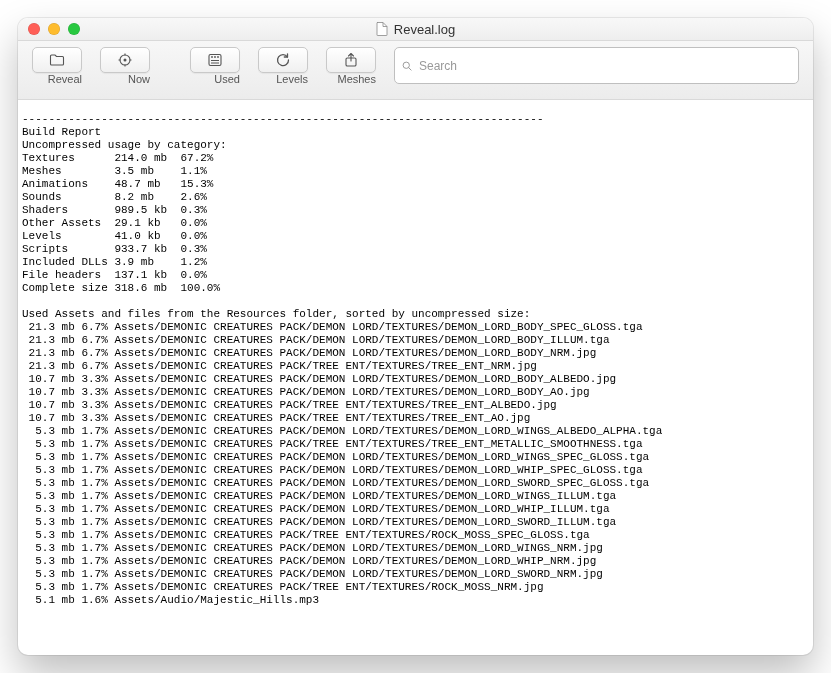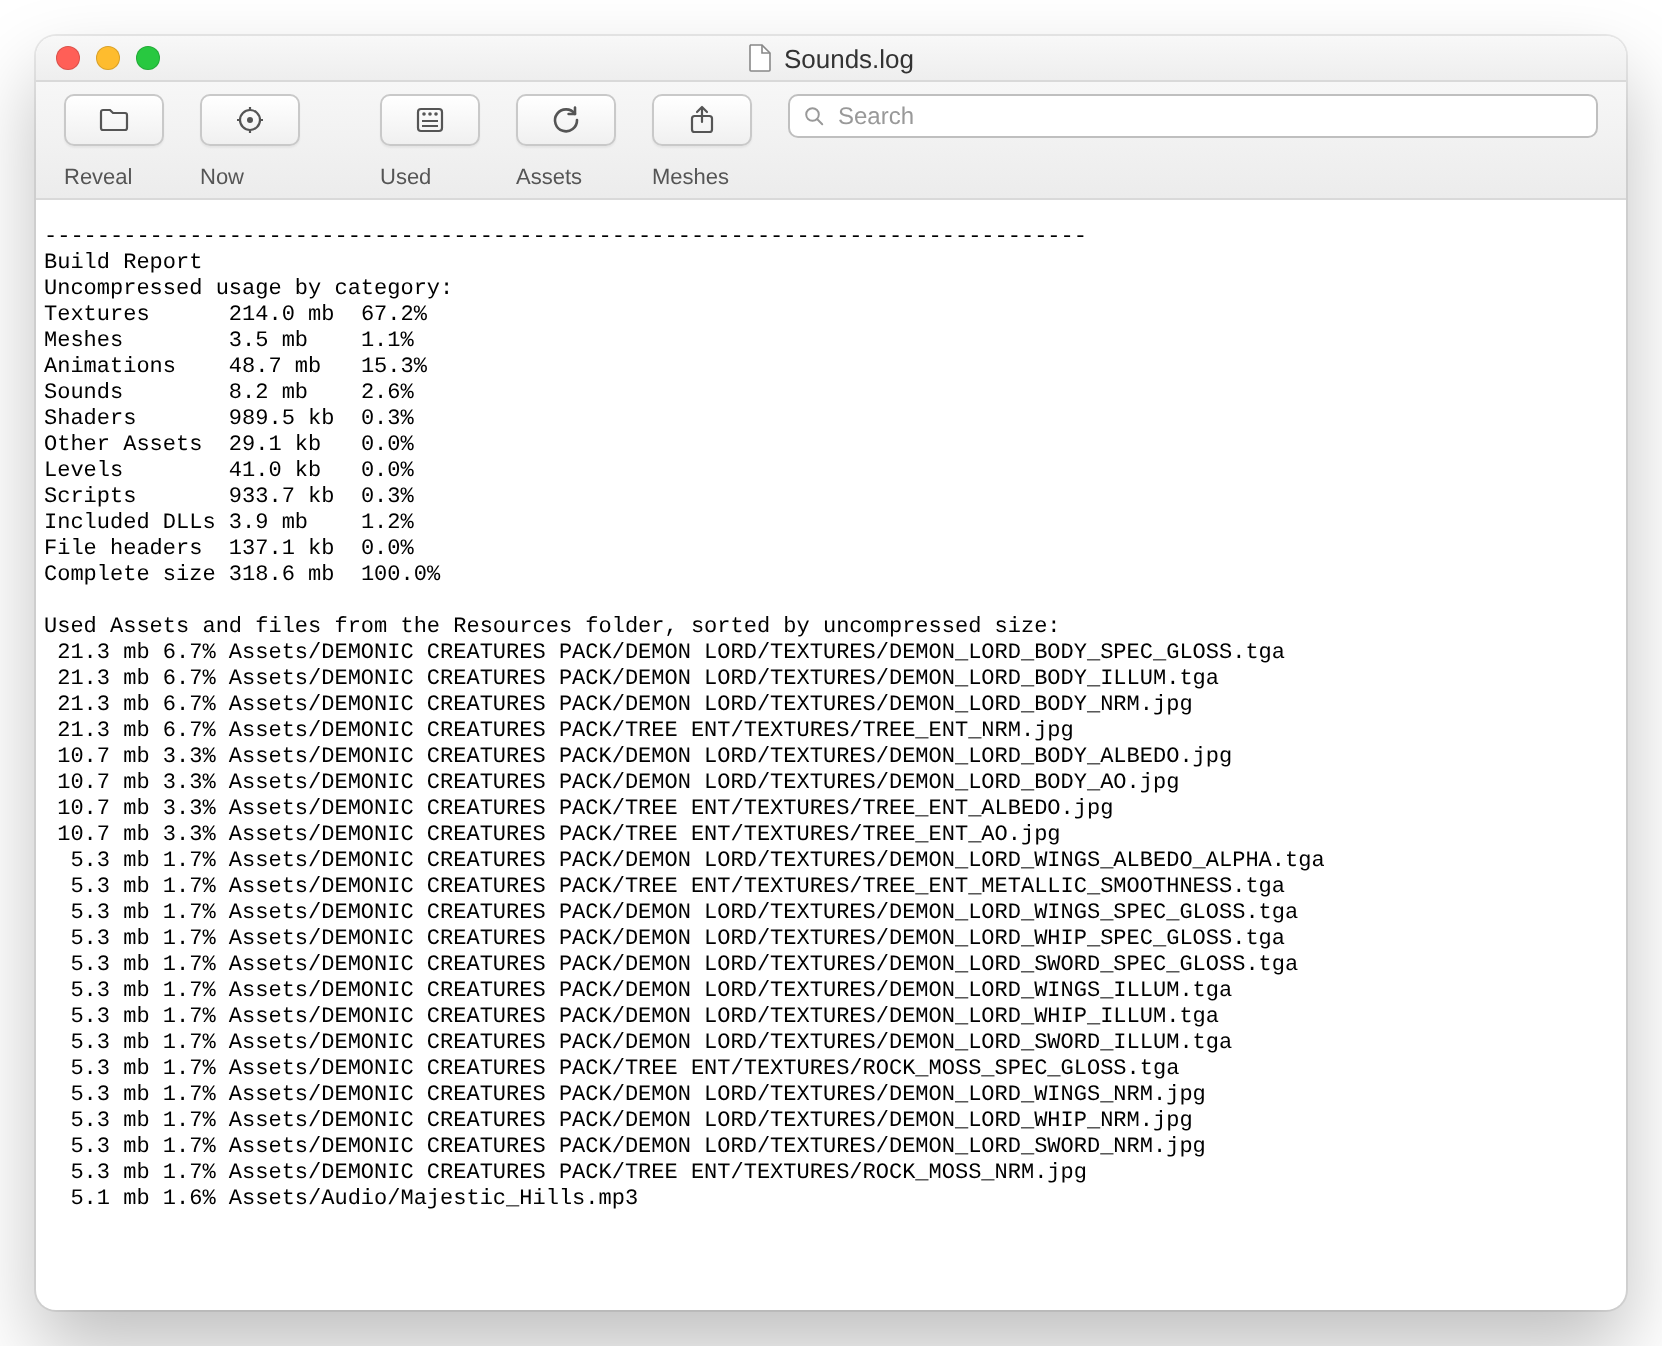--- a/index.html
+++ b/index.html
@@ -52,35 +52,35 @@
   .doc-icon-svg{ width:12px; height:14px; }
 
   .toolbar {
     height:var(--toolbar-h);
     background: linear-gradient(#f7f7f7,#ececec);
     border-bottom:1px solid var(--chrome-border);
     display:flex; align-items:flex-start; gap:18px;
     padding:6px 14px 0 14px;
     flex-shrink:0;
   }
-  .tool { display:flex; flex-direction:column; align-items:flex-start; gap:10px; }
+  .tool { display:flex; flex-direction:column; align-items:flex-end; gap:0; }
   .tool-btn {
     width:48px; height:24px;
     border-radius:5px;
     border:1px solid #c9c9c9;
     background: linear-gradient(#ffffff,#f0f0f0);
     box-shadow:0 1px 0 rgba(255,255,255,0.8) inset, 0 1px 1px rgba(0,0,0,0.05);
     display:flex; align-items:center; justify-content:center;
   }
   .tool-btn svg { width:16px; height:16px; }
   .tool-label { font-size:11px; color:var(--text-dim); }
   .spacer { flex:0 0 4px; }
   .search-wrap { flex:1; padding-top:0px; }
   .search {
-    width:100%; height:22px; box-sizing:border-box;
+    width:100%; height:37px; box-sizing:border-box;
     border:1px solid var(--search-border);
     border-radius:5px;
     background:#ffffff;
     display:flex; align-items:center; gap:6px;
     padding:0 6px;
     color:#999;
     font-size:12px;
   }
   .search svg { width:12px; height:12px; }
 
@@ -105,21 +105,21 @@
       <div class="lights">
         <div class="light red"></div>
         <div class="light yellow"></div>
         <div class="light green"></div>
       </div>
       <div class="title-center">
         <svg class="doc-icon-svg" viewBox="0 0 12 14">
           <path d="M1 0.5 H7 L11 4.5 V13 A0.5 0.5 0 0 1 10.5 13.5 H1.5 A0.5 0.5 0 0 1 1 13 V1 A0.5 0.5 0 0 1 1.5 0.5 Z" fill="#fff" stroke="#888" stroke-width="0.8"></path>
           <path d="M7 0.5 V4.5 H11" fill="none" stroke="#888" stroke-width="0.8"></path>
         </svg>
-        <span>Sounds.log</span>
+        <span>Reveal.log</span>
       </div>
     </div>
 
     <div class="toolbar">
 
       <div class="tool">
         <div class="tool-btn">
           <svg viewBox="0 0 16 16">
             <path d="M1.5 4 A1 1 0 0 1 2.5 3 H6 L7.5 4.5 H13.5 A1 1 0 0 1 14.5 5.5 V12 A1 1 0 0 1 13.5 13 H2.5 A1 1 0 0 1 1.5 12 Z" fill="none" stroke="var(--icon-stroke)" stroke-width="1.1"></path>
           </svg>
@@ -153,21 +153,21 @@
         <span class="tool-label">Used</span>
       </div>
 
       <div class="tool">
         <div class="tool-btn">
           <svg viewBox="0 0 16 16">
             <path d="M12.5 5 A5.5 5.5 0 1 0 13.5 8" fill="none" stroke="var(--icon-stroke)" stroke-width="1.3" stroke-linecap="round"></path>
             <path d="M12.5 1.8 L12.5 5 L9.3 5" fill="none" stroke="var(--icon-stroke)" stroke-width="1.3" stroke-linecap="round" stroke-linejoin="round"></path>
           </svg>
         </div>
-        <span class="tool-label">Assets</span>
+        <span class="tool-label">Levels</span>
       </div>
 
       <div class="tool">
         <div class="tool-btn">
           <svg viewBox="0 0 16 16">
             <rect x="3" y="6" width="10" height="8" rx="1.3" fill="none" stroke="var(--icon-stroke)" stroke-width="1.1"></rect>
             <path d="M8 9 V1.5 M5.5 4 L8 1.5 L10.5 4" fill="none" stroke="var(--icon-stroke)" stroke-width="1.1" stroke-linecap="round" stroke-linejoin="round"></path>
           </svg>
         </div>
         <span class="tool-label">Meshes</span>

